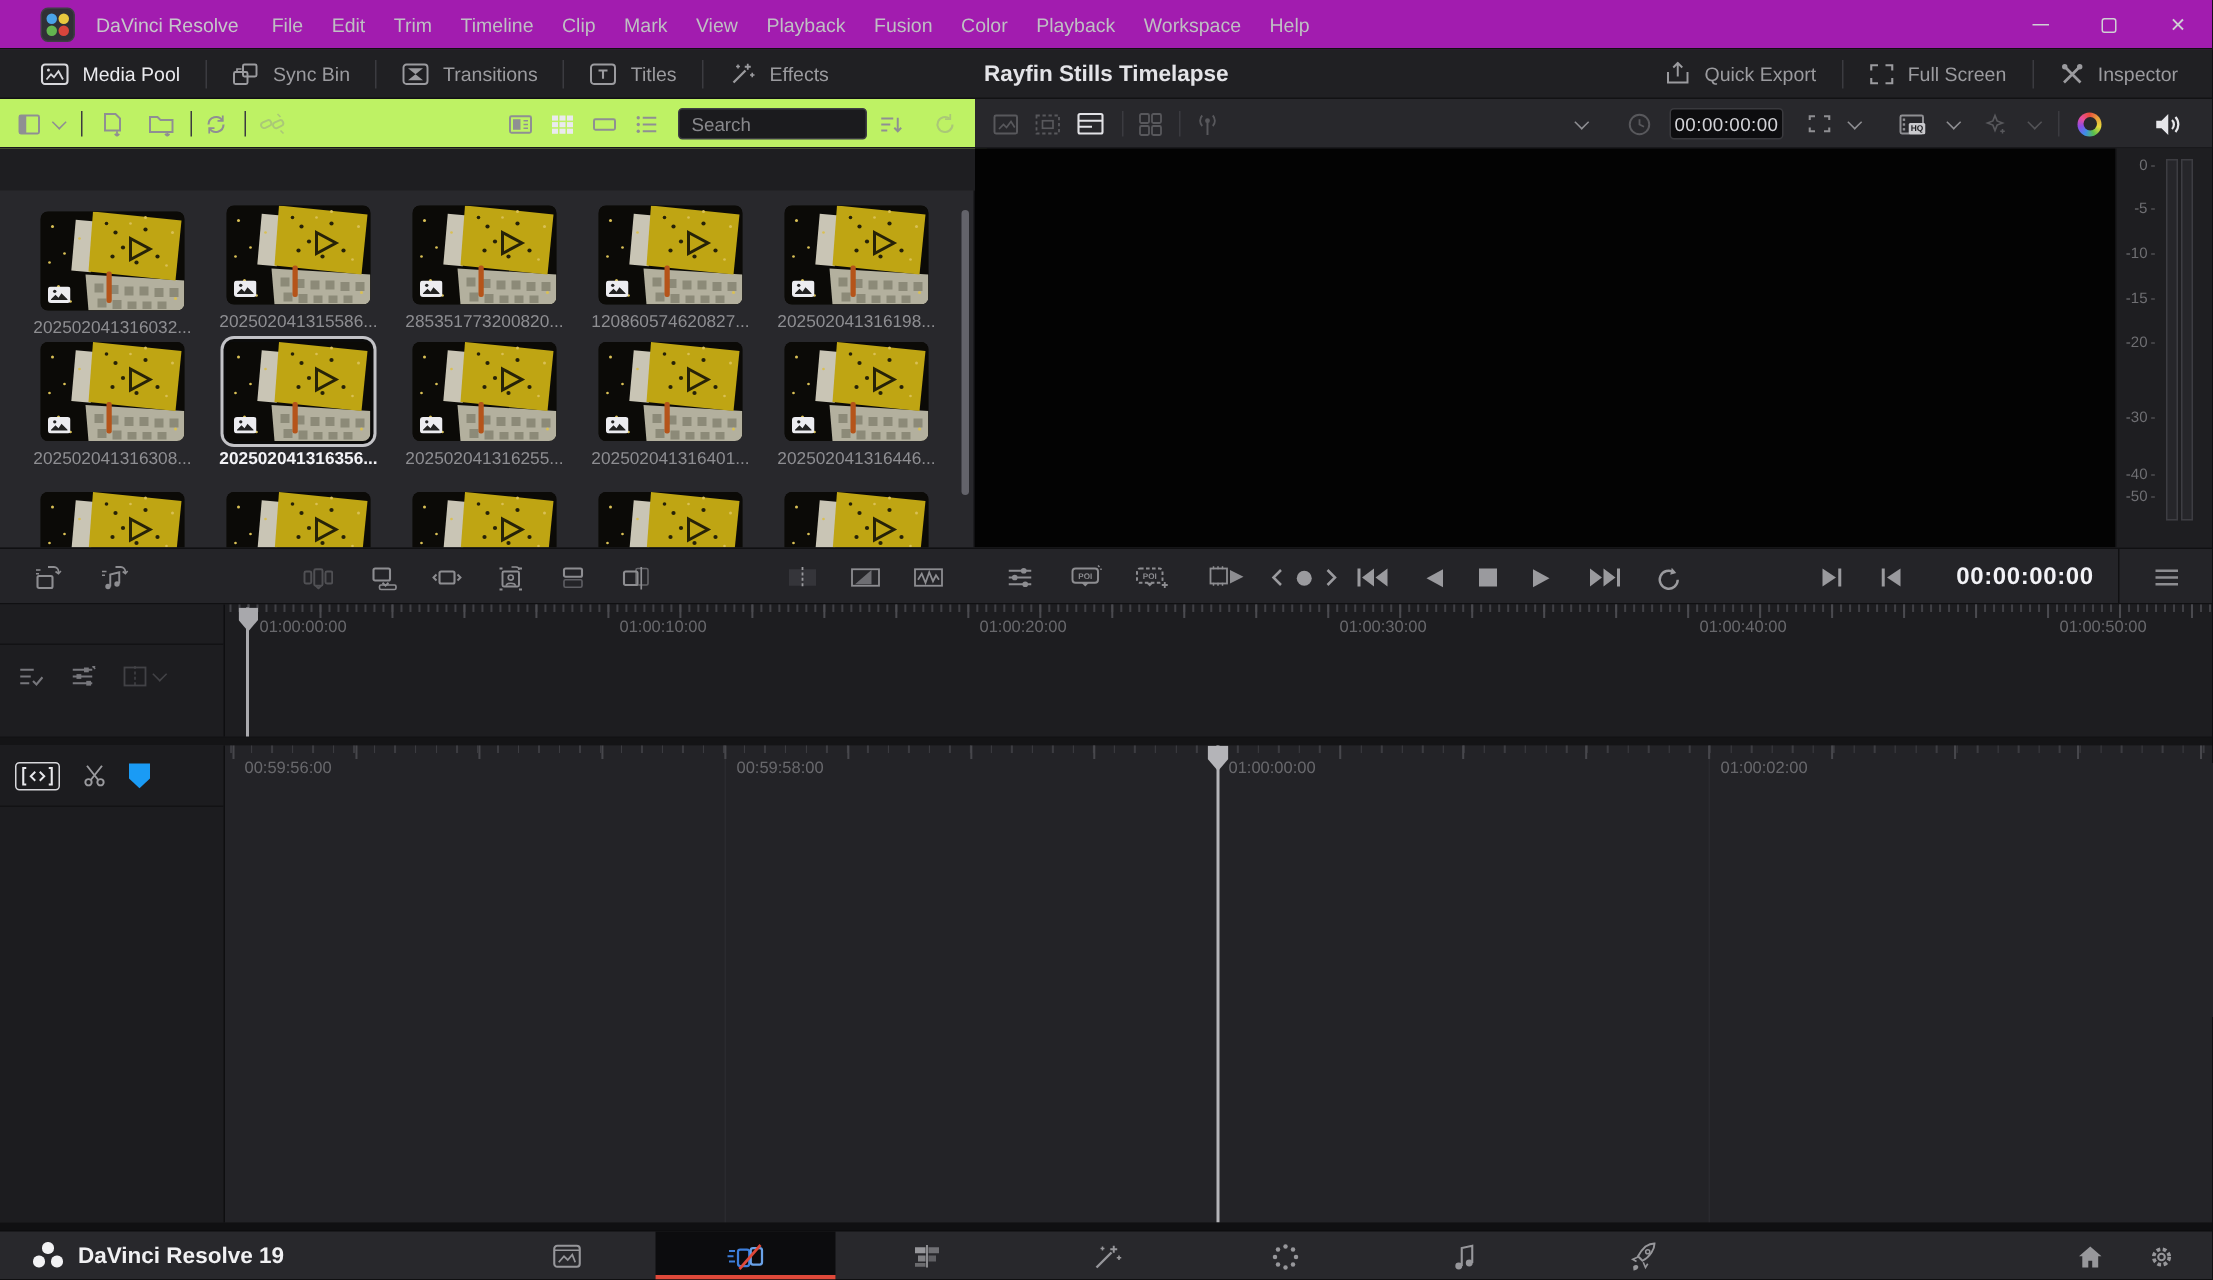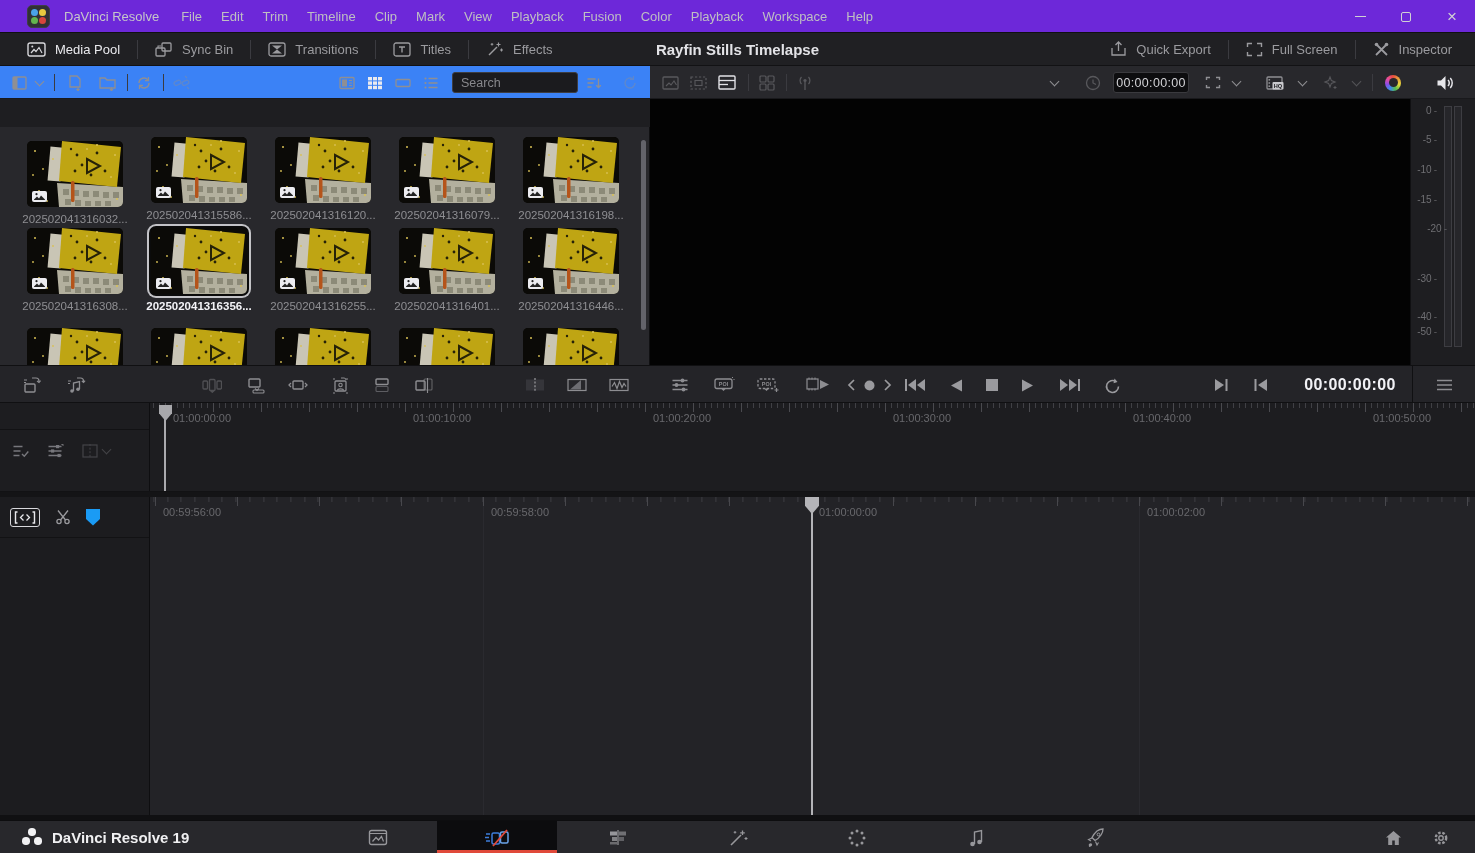--- a/index.html
+++ b/index.html
@@ -2,21 +2,21 @@
 <html><head>
 <meta charset="utf-8">
 <style>
   html,body{margin:0;padding:0;background:#000;}
   *{box-sizing:border-box;}
   .screen{position:relative;width:1475px;height:853px;background:#1e1e21;overflow:hidden;
           font-family:"Liberation Sans",sans-serif;color:#b8b8bc;-webkit-font-smoothing:antialiased;}
   svg{display:block;}
 
   
-  .menubar{position:absolute;top:0;left:0;right:0;height:33px;background:#6d28d9;
+  .menubar{position:absolute;top:0;left:0;right:0;height:33px;background:#a21caf;
            border-bottom:1px solid #101012;display:flex;align-items:center;}
   .applogo{width:23px;height:23px;border-radius:5px;background:#303036;margin-left:27px;
            position:relative;flex:none;border:1px solid #3e3e44;}
   .applogo i{position:absolute;width:7px;height:7px;border-radius:50%;}
   .applogo .d1{left:3px;top:3px;background:#4aa3e8;}
   .applogo .d2{right:3px;top:3px;background:#e8c83f;}
   .applogo .d3{left:3px;bottom:3px;background:#63b54f;}
   .applogo .d4{right:3px;bottom:3px;background:#d8453c;}
   .appname{margin-left:14px;font-size:13px;color:#c6c6ca;}
   .menu-items{display:flex;gap:19px;margin-left:22px;font-size:13px;color:#bfbfc3;}
@@ -32,21 +32,21 @@
           border-bottom:1px solid #121214;display:flex;align-items:center;}
   .hgroup{display:flex;align-items:center;height:100%;}
   .hbtn{display:flex;align-items:center;gap:9px;font-size:13px;color:#9b9b9f;padding:0 17px;height:100%;}
   .hbtn.active{color:#eaeaee;}
   .hdiv{width:1px;height:19px;background:#3b3b40;}
   .header-title{position:absolute;left:50%;transform:translateX(-50%);font-size:15px;
                 font-weight:700;color:#e3e3e7;white-space:nowrap;}
   .hright{margin-left:auto;margin-right:6px;}
 
   
-  .mp-toolbar{position:absolute;left:0;top:66px;width:658px;height:33px;background:#3b82f6;
+  .mp-toolbar{position:absolute;left:0;top:66px;width:658px;height:33px;background:#bef264;
               border-bottom:1px solid #19191c;border-right:1px solid #101012;}
   .master-bar{position:absolute;left:0;top:99px;width:650px;height:28px;background:#29292d;
               border-bottom:1px solid #17171a;border-right:1px solid #101012;
               display:flex;align-items:center;padding-left:14px;font-size:12.5px;color:#cbcbcf;}
   .clip-grid{position:absolute;left:0;top:127px;width:650px;height:238px;background:#28282c;
              overflow:hidden;border-right:1px solid #101012;}
   .clip{position:absolute;width:124px;}
   .thumb{width:96px;height:66px;border-radius:5px;overflow:hidden;position:relative;margin:0 auto;background:#0b0a07;}
   .clip.selected .thumb{box-shadow:0 0 0 2px #0b0b0b,0 0 0 4px #c3c3c7;}
   .clip-name{margin-top:6px;text-align:center;font-size:11.5px;color:#8e8e92;white-space:nowrap;overflow:hidden;}
@@ -496,21 +496,21 @@
           </g>
         </svg>
         <span class="badge">
           <svg width="15" height="11" viewBox="0 0 15 11">
               <rect width="15" height="11" rx="2" fill="#ececf0"></rect>
               <path d="M2 8.5l3-3 2 2 2-3 4 4v.5H2z" fill="#222"></path>
               <circle cx="4.5" cy="3.2" r="1.1" fill="#222"></circle>
             </svg>
         </span>
       </div>
-      <div class="clip-name">202502041316120...</div>
+      <div class="clip-name">285351773200820...</div>
     </div>
       <div class="clip" style="left: 385px; top: 10px;">
       <div class="thumb">
         <svg viewBox="0 0 96 66" width="96" height="66" preserveAspectRatio="none">
           <rect width="96" height="66" fill="#0b0a07"></rect>
           <polygon points="30,42 96,46 96,66 32,66" fill="#b3b09e"></polygon>
           <g fill="#8c8a78">
             <rect x="36" y="48" width="6" height="6"></rect>
               <rect x="46" y="49" width="6" height="6"></rect>
               <rect x="56" y="50" width="6" height="6"></rect>
@@ -551,21 +551,21 @@
           </g>
         </svg>
         <span class="badge">
           <svg width="15" height="11" viewBox="0 0 15 11">
               <rect width="15" height="11" rx="2" fill="#ececf0"></rect>
               <path d="M2 8.5l3-3 2 2 2-3 4 4v.5H2z" fill="#222"></path>
               <circle cx="4.5" cy="3.2" r="1.1" fill="#222"></circle>
             </svg>
         </span>
       </div>
-      <div class="clip-name">202502041316079...</div>
+      <div class="clip-name">120860574620827...</div>
     </div>
       <div class="clip" style="left: 509px; top: 10px;">
       <div class="thumb">
         <svg viewBox="0 0 96 66" width="96" height="66" preserveAspectRatio="none">
           <rect width="96" height="66" fill="#0b0a07"></rect>
           <polygon points="30,42 96,46 96,66 32,66" fill="#b3b09e"></polygon>
           <g fill="#8c8a78">
             <rect x="36" y="48" width="6" height="6"></rect>
               <rect x="46" y="49" width="6" height="6"></rect>
               <rect x="56" y="50" width="6" height="6"></rect>
@@ -1230,21 +1230,21 @@
   </div>
 
   <div class="viewer-black"></div>
   <div class="meter" id="meter">
     <div class="meter-bar" style="left:33px;"></div>
     <div class="meter-bar" style="left:43px;"></div>
   <span class="meter-label" style="top: 6px; left: 2px;">0<i>-</i></span>
       <span class="meter-label" style="top: 35px; left: 2px;">-5<i>-</i></span>
       <span class="meter-label" style="top: 65px; left: 2px;">-10<i>-</i></span>
       <span class="meter-label" style="top: 95px; left: 2px;">-15<i>-</i></span>
-      <span class="meter-label" style="top: 124px; left: 12px;">-20<i>-</i></span>
+      <span class="meter-label" style="top: 124px; left: 2px;">-20<i>-</i></span>
       <span class="meter-label" style="top: 174px; left: 2px;">-30<i>-</i></span>
       <span class="meter-label" style="top: 212px; left: 2px;">-40<i>-</i></span>
       <span class="meter-label" style="top: 227px; left: 2px;">-50<i>-</i></span>
     </div>
 
   <div class="tl-toolbar">
     <span class="ic" style="left:18px;width:28px;">
       <svg width="19" height="18" viewBox="0 0 19 18">
           <rect x="2" y="8" width="10" height="8" rx="1" stroke="#8d8d91" fill="none" stroke-width="1.4"></rect>
           <path d="M1 4h3M1 6.5h2" stroke="#8d8d91" stroke-width="1.1"></path>

